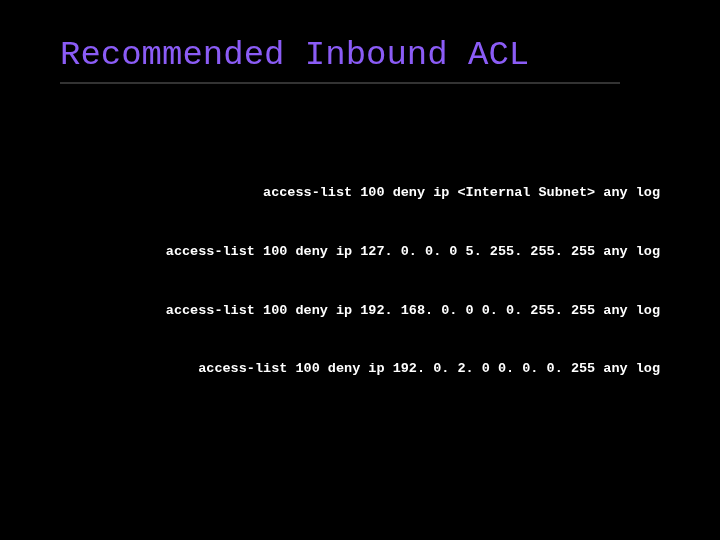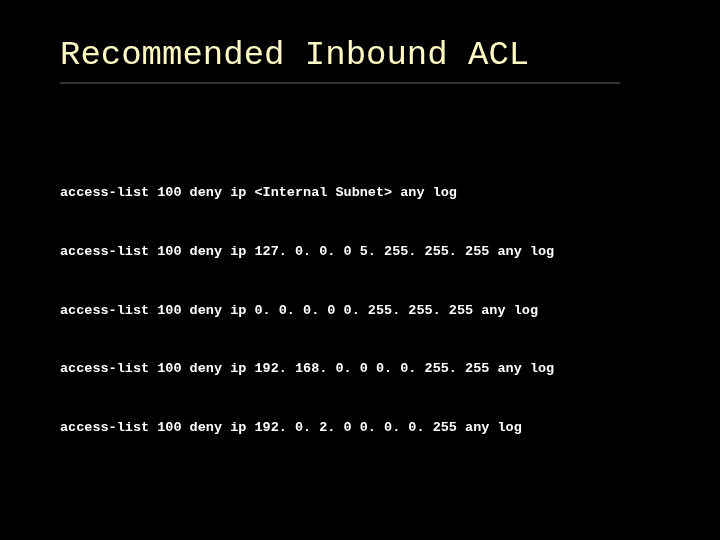--- a/index.html
+++ b/index.html
@@ -15,54 +15,54 @@
     height: 540px;
     background: #000;
     box-sizing: border-box;
     padding: 36px 60px 40px 60px;
     color: #fff;
   }
   .title {
     font-family: Consolas, "Courier New", monospace;
     font-size: 34px;
     font-weight: 400;
-    color: #fef9c3;
+    color: #8b5cf6;
     margin: 0 0 8px 0;
     letter-spacing: 0px;
   }
   .title-rule {
     height: 2px;
     background: #333;
     width: 100%;
     max-width: 560px;
     margin: 0 0 60px 0;
   }
   .acl-block {
     font-family: "Courier New", Courier, monospace;
     font-size: 13.5px;
     line-height: 1.45;
     color: #fff;
     white-space: pre;
     font-weight: bold;
   }
   .acl-line {
     display: block;
+    text-align: right;
   }
 </style>
 </head>
 <body>
 
 <div class="slide">
   <h1 class="title">Recommended Inbound ACL</h1>
   <div class="title-rule"></div>
 
   <div class="acl-block">
     <span class="acl-line">access-list 100 deny ip &lt;Internal Subnet&gt; any log</span>
     <span class="acl-line">access-list 100 deny ip 127. 0. 0. 0 5. 255. 255. 255 any log</span>
-    <span class="acl-line">access-list 100 deny ip 0. 0. 0. 0 0. 255. 255. 255 any log</span>
     <span class="acl-line">access-list 100 deny ip 192. 168. 0. 0 0. 0. 255. 255 any log</span>
     <span class="acl-line">access-list 100 deny ip 192. 0. 2. 0 0. 0. 0. 255 any log</span>
     
     
     
     
   </div>
 </div>
 
 </body></html>

